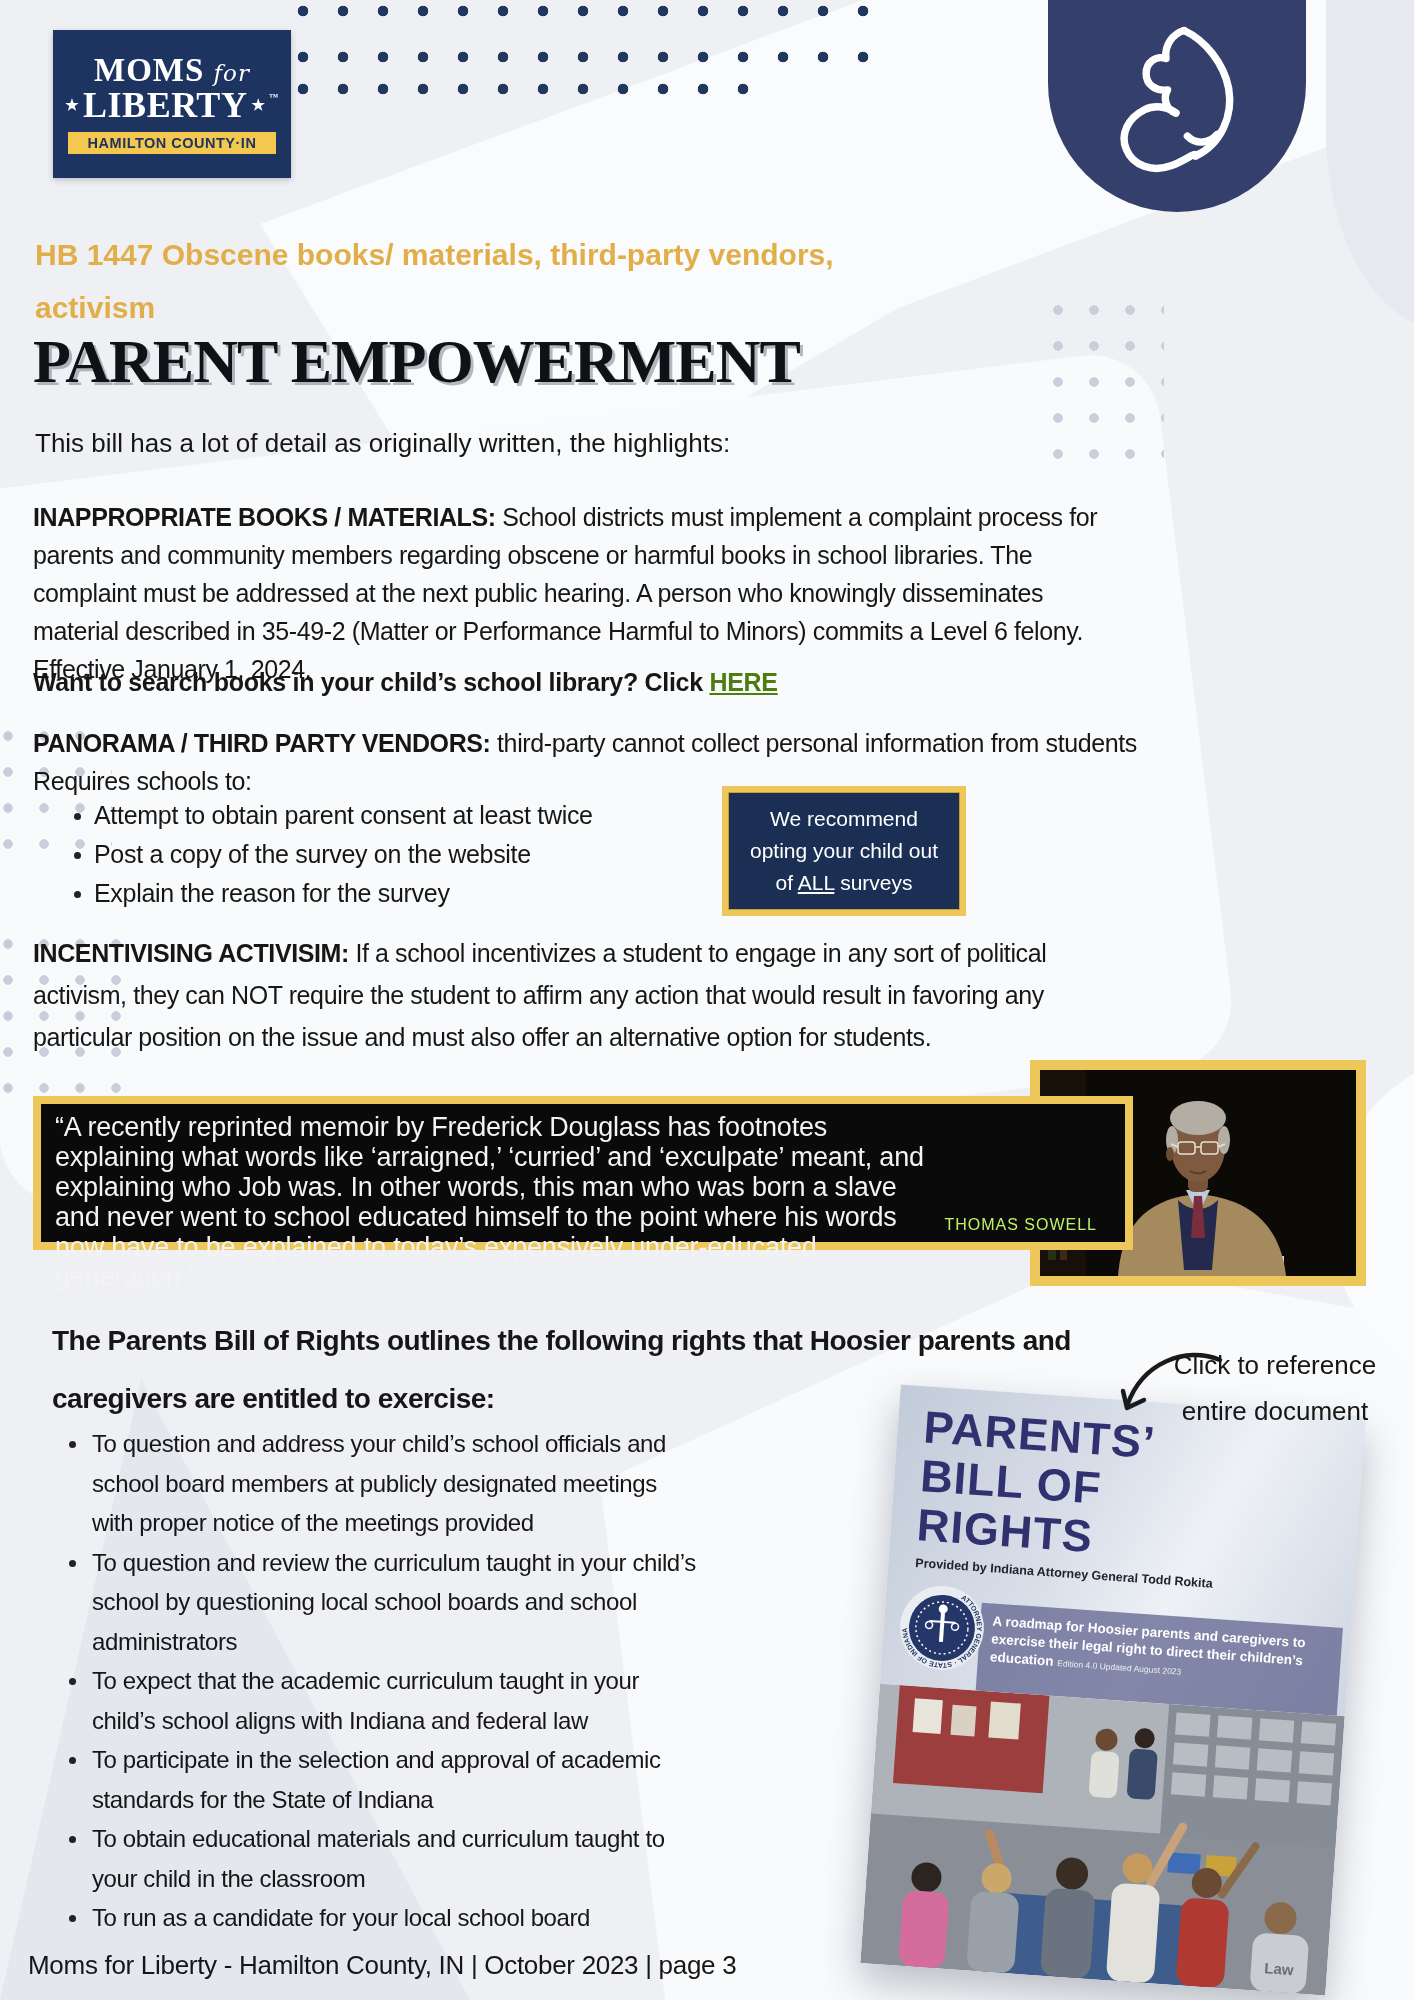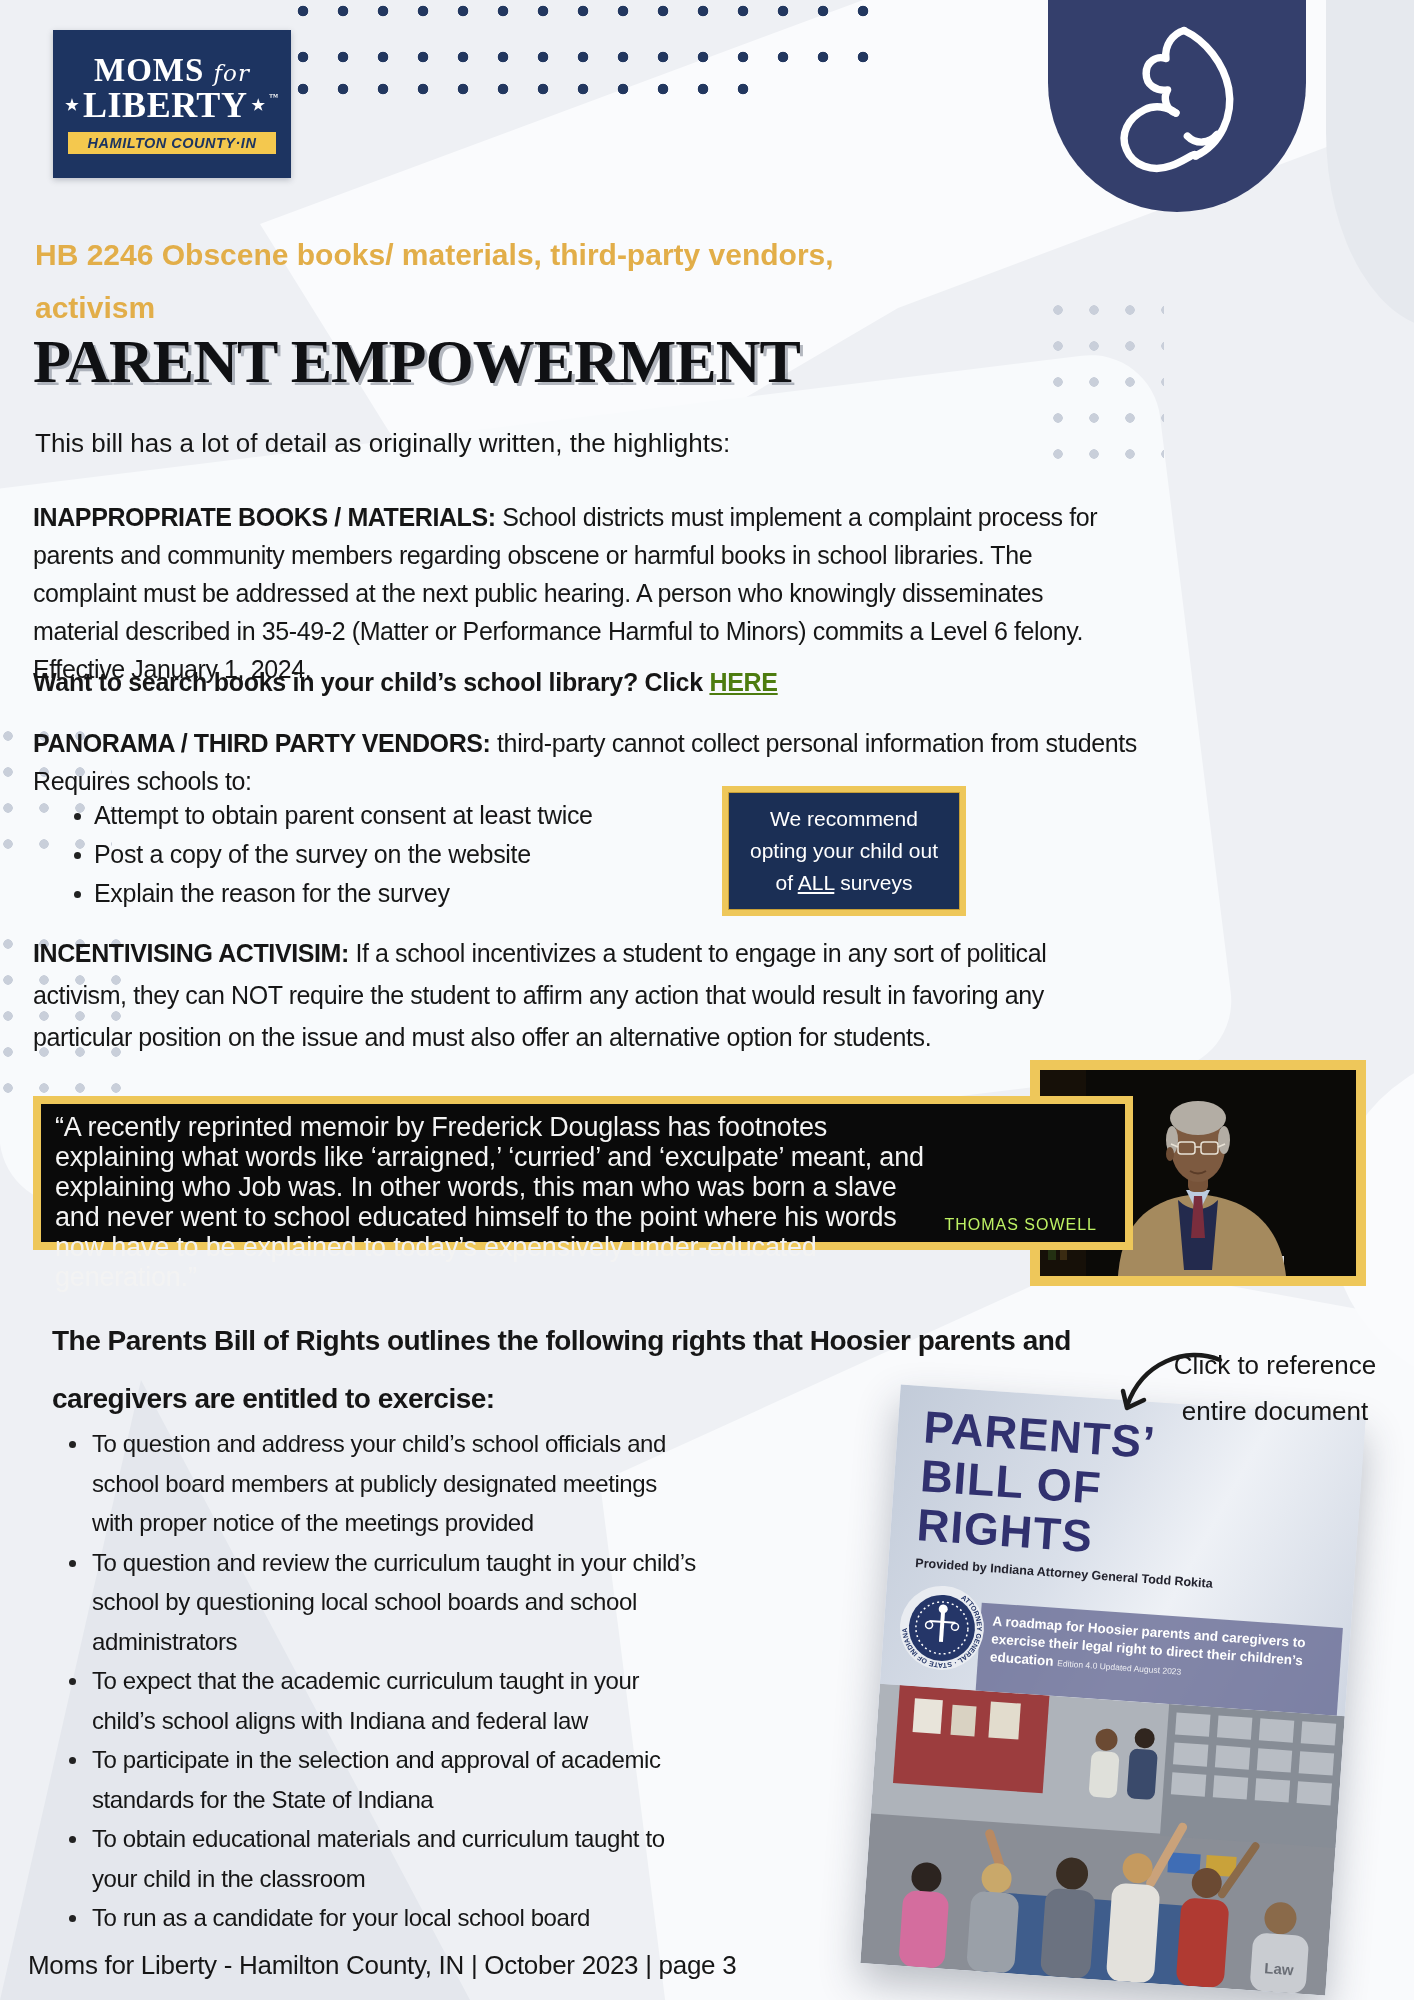--- a/index.html
+++ b/index.html
@@ -22,21 +22,21 @@
   
   .logo{position:absolute;left:28px;top:30px;width:238px;height:148px;background:#1d3461;z-index:3;
         display:flex;flex-direction:column;align-items:center;justify-content:center;color:#fff;
         box-shadow:0 2px 6px rgba(30,40,60,.25);margin-left:25px;}
   .logo-l1{font-family:"Liberation Serif",serif;font-weight:bold;font-size:33px;letter-spacing:1px;line-height:1;}
   .logo-for{font-family:"DejaVu Serif",serif;font-style:italic;font-weight:normal;font-size:23px;}
   .logo-l2{font-family:"Liberation Serif",serif;font-weight:bold;font-size:36px;line-height:1.05;letter-spacing:.5px;display:flex;align-items:center;gap:4px;}
   .logo-star{font-size:15px;}
   .logo-tm{font-size:9px;align-self:flex-start;margin-top:6px;}
   .logo-banner{margin-top:7px;background:#f4c84e;color:#1d3461;font-weight:bold;font-size:14.5px;
-               letter-spacing:.5px;padding:3px 20px;font-style:italic;}
+               letter-spacing:.5px;padding:3px 20px;}
   
   .badge{position:absolute;left:1048px;top:0;width:258px;height:212px;background:#343f6c;
          border-radius:0 0 129px 129px;z-index:3;display:flex;align-items:flex-start;justify-content:center;}
   .badge svg{margin-top:14px;}
   
   .kicker{position:absolute;left:35px;top:228px;width:800px;font-size:30px;font-weight:bold;
           color:#e2ae49;line-height:53px;z-index:3;}
   .title{position:absolute;left:33px;top:330px;font-family:"Liberation Serif",serif;font-weight:bold;
          font-size:62px;letter-spacing:-1px;color:#101114;z-index:3;line-height:1;
          text-shadow:3px 3px 0 rgba(120,128,140,.55);}
@@ -127,21 +127,21 @@
     <svg width="165" height="165" viewBox="0 0 100 100">
       <g fill="none" stroke="#ffffff" stroke-width="4.5" stroke-linecap="round" stroke-linejoin="round">
         <path d="M54 10 C47 12 42 19 43 27 C37 25 31 29 31 36 C31 43 37 47 44 46 C41 51 43 58 49 60"></path>
         <path d="M54 10 C67 16 78 30 81 45 C84 62 76 79 61 86"></path>
         <path d="M49 60 C44 56 36 55 30 58 C20 63 15 73 19 82 C23 92 35 96 46 92 C55 89 61 83 61 86"></path>
         <path d="M56 74 C61 79 69 79 74 73"></path>
       </g>
     </svg>
   </div>
 
-  <div class="kicker">HB 2246 Obscene books/ materials, third-party vendors, activism</div>
+  <div class="kicker">HB 1447 Obscene books/ materials, third-party vendors, activism</div>
   <div class="title">PARENT EMPOWERMENT</div>
   <div class="intro">This bill has a lot of detail as originally written, the highlights:</div>
 
   <div class="para" style="top:498px;">
     <span class="lead">INAPPROPRIATE BOOKS / MATERIALS:</span><span> School districts must implement a complaint process for parents and community members regarding obscene or harmful books in school libraries. The complaint must be addressed at the next public hearing. A person who knowingly disseminates material described in 35-49-2 (Matter or Performance Harmful to Minors) commits a Level 6 felony. Effective January 1, 2024.</span>
   </div>
   <div class="cta">
     <span>Want to search books in your child’s school library? Click </span><a href="#">HERE</a>
   </div>
 

